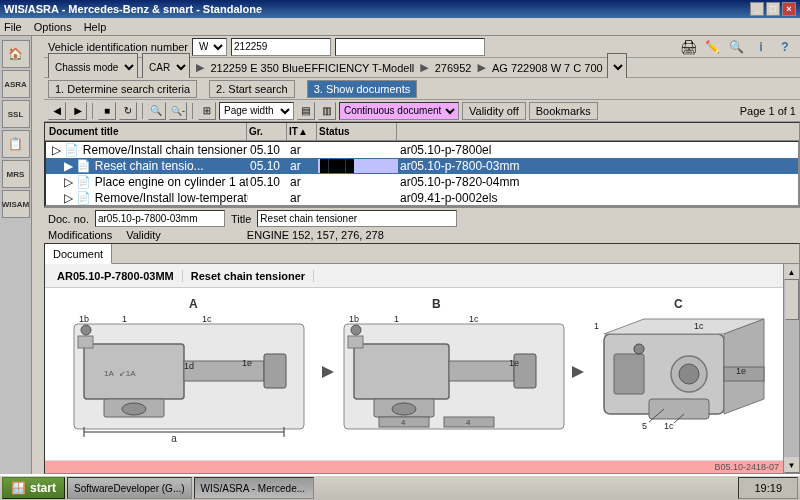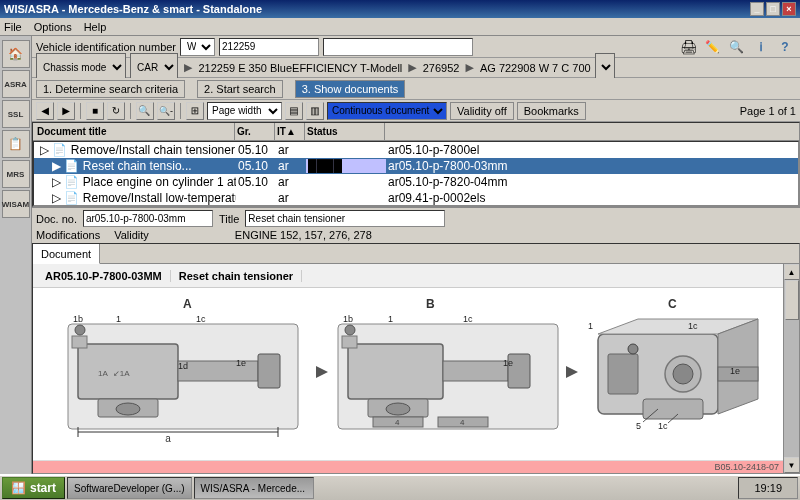--- a/index.html
+++ b/index.html
@@ -67,20 +67,21 @@
       cursor: pointer;
       flex-direction: column;
     }
     .sidebar-btn span { font-size: 7px; color: #333; }
 
     
     .main-area {
       flex: 1;
       display: flex;
       flex-direction: column;
+      margin-left: 12px;
     }
 
     
     .toolbar-vehicle {
       background: #d4d0c8;
       height: 22px;
       display: flex;
       align-items: center;
       padding: 2px 4px;
       gap: 4px;
@@ -174,21 +175,21 @@
     }
     .doc-tool-sep { width: 1px; height: 16px; background: #888; margin: 0 2px; }
     .page-width-select {
       background: white;
       border: 1px inset #888;
       height: 18px;
       font-size: 10px;
       width: 75px;
     }
     .cont-doc-select {
-      background: #1d4ed8;
+      background: #f0abfc;
       border: 1px inset #888;
       height: 18px;
       font-size: 10px;
       width: 120px;
     }
     .validity-btn {
       background: #d4d0c8;
       border: 1px solid #888;
       height: 18px;
       padding: 0 6px;

